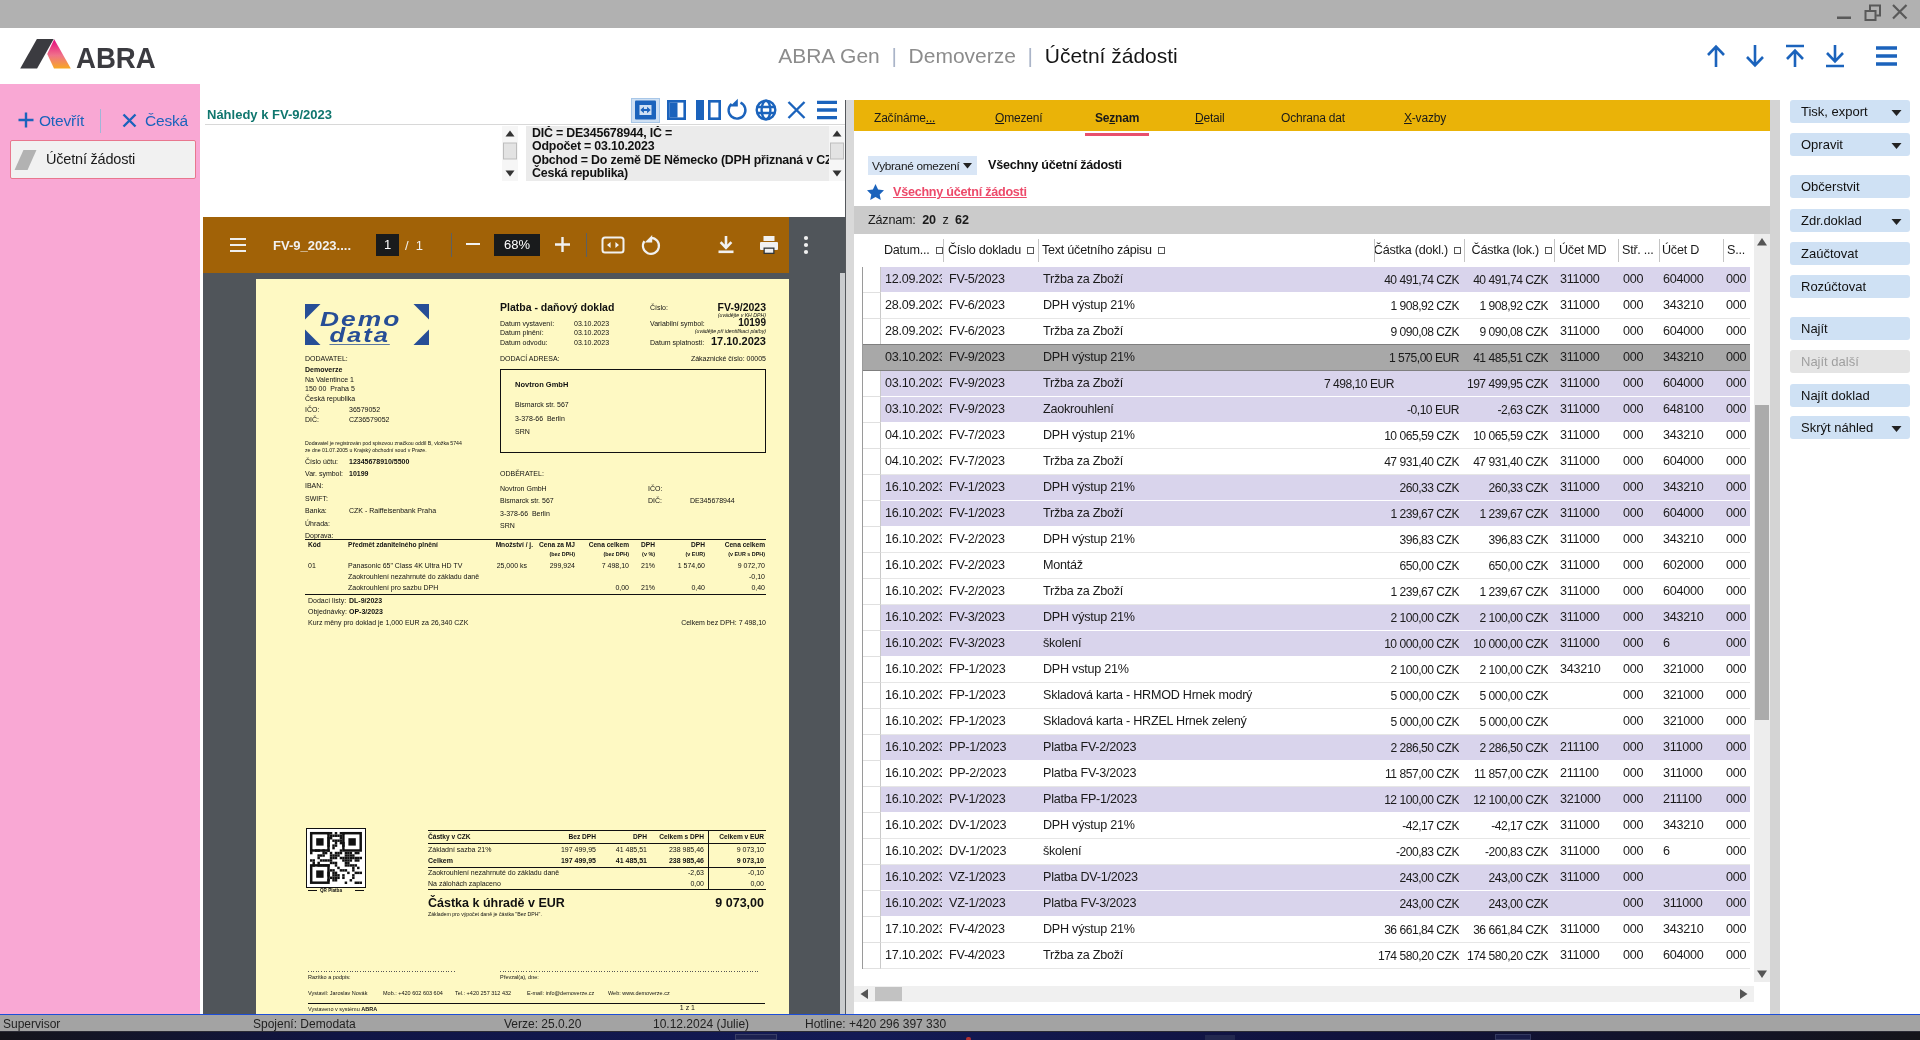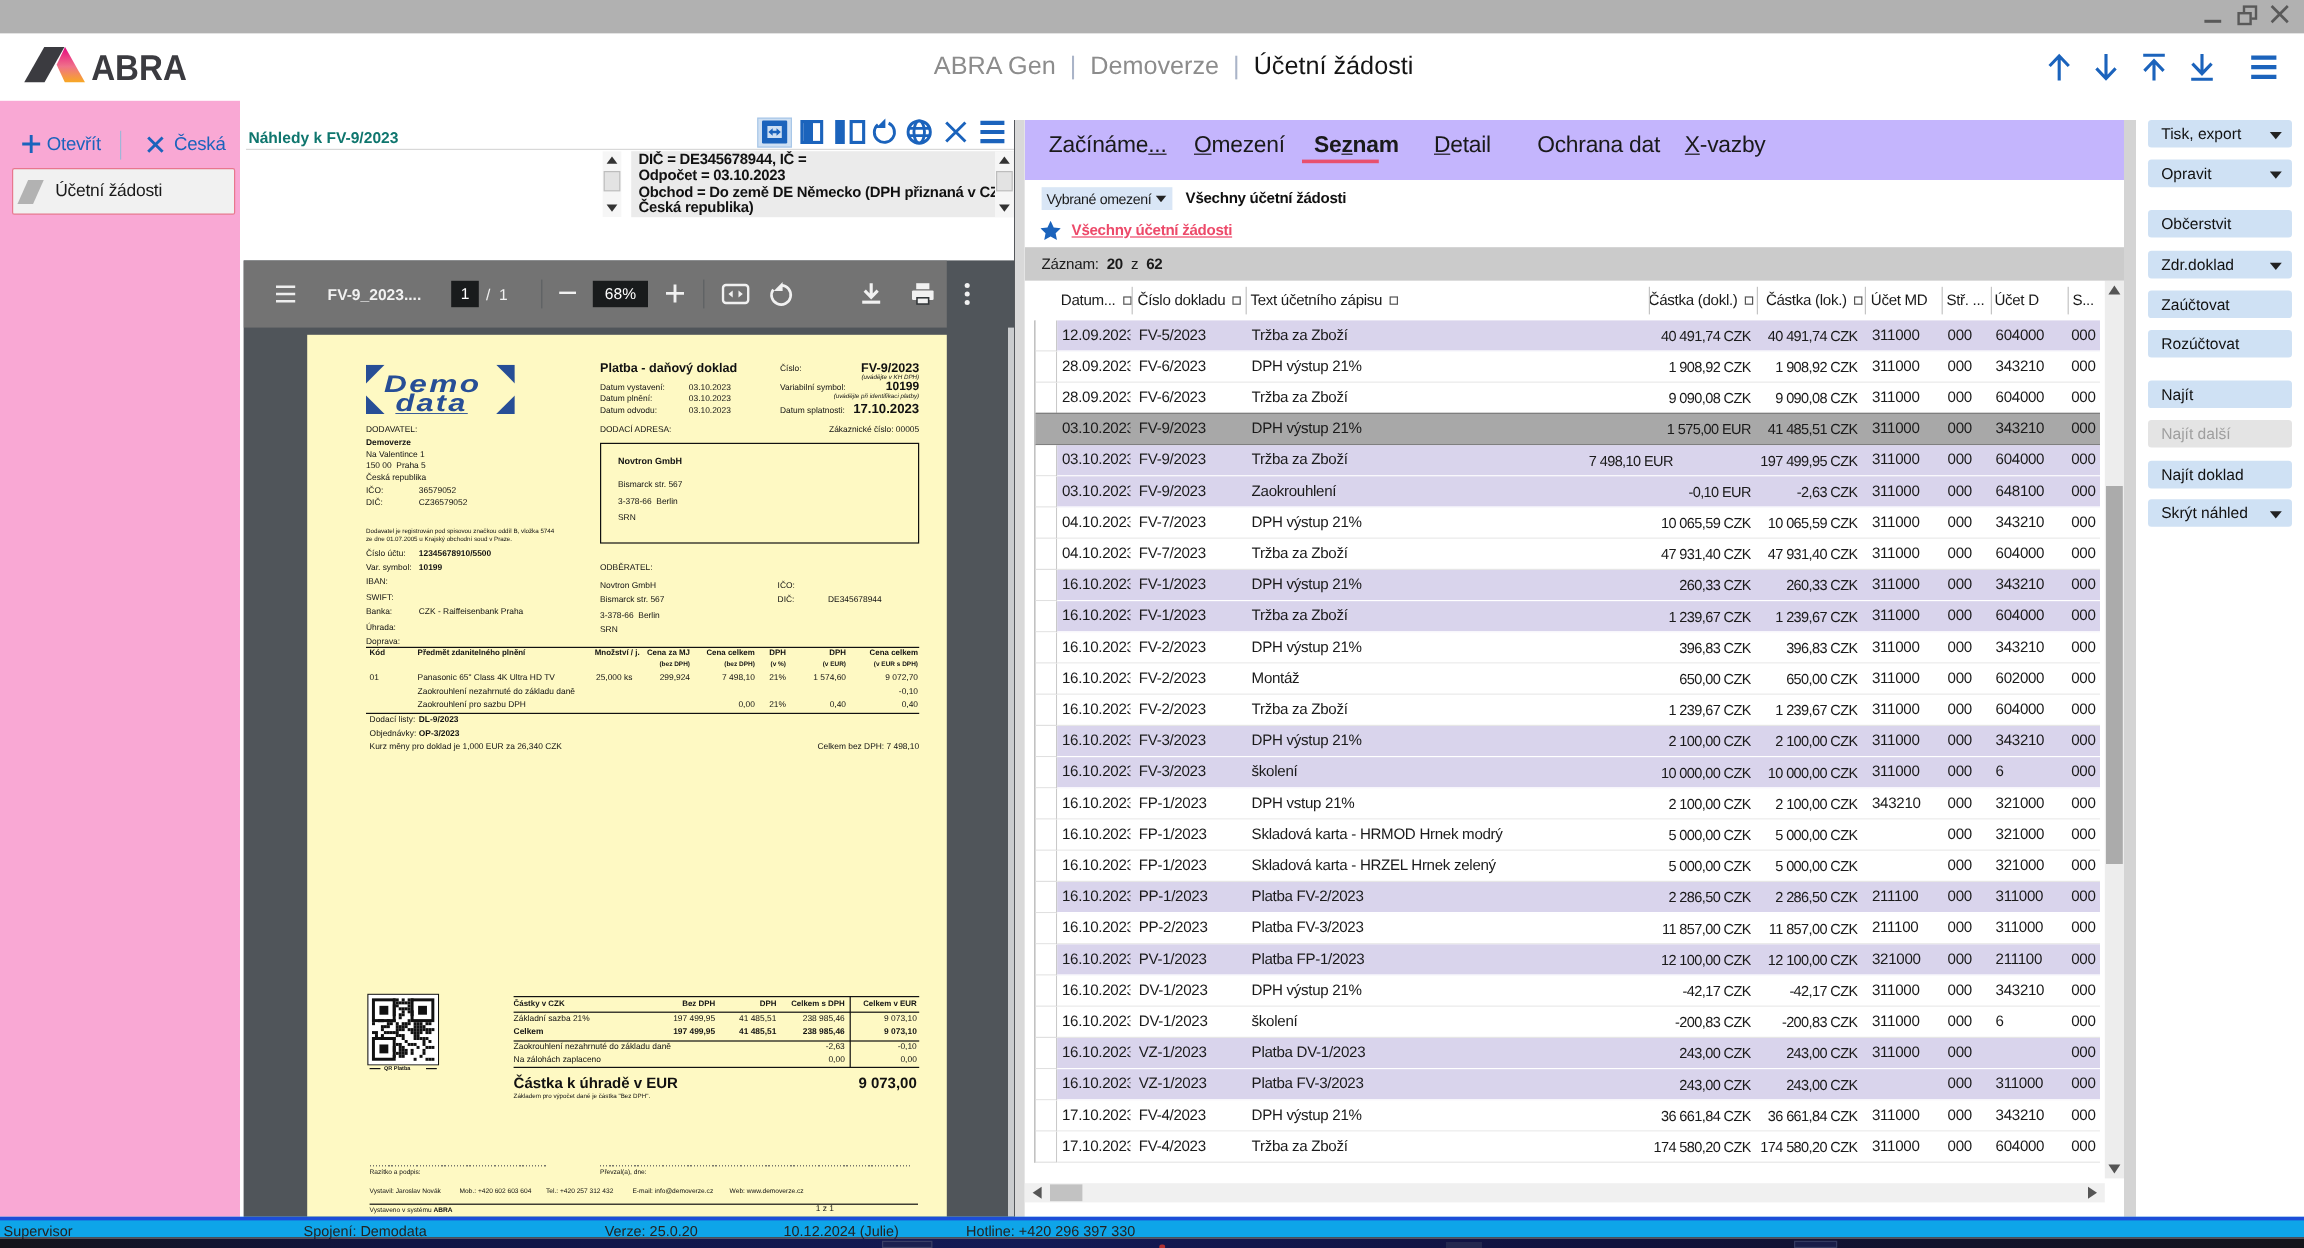--- a/index.html
+++ b/index.html
@@ -6,22 +6,22 @@
 html,body { width:1920px; height:1040px; overflow:hidden; background:#fff;
   font-family:"Liberation Sans", sans-serif; }
 .abs { position:absolute; }
 #stage { position:relative; width:1920px; height:1040px; overflow:hidden; }
 
 #titlebar { left:0; top:0; width:1920px; height:28px; background:#b1b1b1; }
 #appheader { left:0; top:28px; width:1920px; height:56px; background:#fff; }
 #mainbg { left:0; top:84px; width:1920px; height:930px; background:#fff; }
 #rightbg { left:1770px; top:84px; width:150px; height:930px; background:#ffffff; }
 #splitter { left:846px; top:100px; width:8px; height:914px; background:#d9d9d9; }
-#statusbar { left:0; top:1014px; width:1920px; height:17px; background:#0ea5e9;
-  border-top:3px solid #1d4ed8; font-size:12px; color:#222; }
+#statusbar { left:0; top:1014px; width:1920px; height:17px; background:#a3a3a3;
+  border-top:1px solid #1d4ed8; font-size:12px; color:#222; }
 #taskbar { left:0; top:1031px; width:1920px; height:9px; background:linear-gradient(90deg,#14141a 0%,#101545 18%,#131a55 45%,#10123d 70%,#14141a 100%); border-top:1px solid #2a2a34;}
 .blue { color:#1b63bc; }
 
 .r { position:absolute; }
 .r i { position:absolute; font-style:normal; top:5.5px; line-height:15px; white-space:pre; overflow:hidden; font-size:12.6px; letter-spacing:-0.25px; }
 .r i:nth-child(4), .r i:nth-child(5) { font-size:12.1px; letter-spacing:-0.5px; top:6px; }
 .g { position:absolute; left:0; width:18px; height:26px; background:#fff; border-bottom:1px solid #e0e0e0; border-right:1px solid #c9c9c9; }
 #tbody { border-left:1px solid #9a9a9a; }
 .hc { position:absolute; top:9px; white-space:pre; }
 .sq { display:inline-block; width:7px; height:7px; border:1px solid #555; margin-left:6px; }
@@ -132,21 +132,21 @@
       <path d="M 8 4.5 L 12.5 10.5 H 3.5 z" fill="#333"></path>
       <path d="M 8 50.5 L 12.5 44.5 H 3.5 z" fill="#333"></path>
       <rect x="1.5" y="17" width="13" height="16" fill="#e3e3e3" stroke="#bdbdbd"></rect>
     </svg>
 
   </div>
   <div class="abs" id="rightbg"></div>
   <div class="abs" style="left:1770px;top:100px;width:10px;height:914px;background:#d4d4d4"></div>
 
   <div class="abs" style="left:203px;top:217px;width:642px;height:797px;background:#50555a;overflow:hidden">
-    <div class="abs" style="left:0;top:0;width:586px;height:56px;background:#737373">
+    <div class="abs" style="left:0;top:0;width:586px;height:56px;background:#a16207">
       <svg class="abs" style="left:26px;top:20px;width:18px;height:16px" viewBox="0 0 18 16">
         <path d="M 1 2 h 16 M 1 8 h 16 M 1 14 h 16" stroke="#eee" stroke-width="2"></path>
       </svg>
       <div class="abs" style="left:70px;top:21px;font-size:13px;font-weight:bold;color:#f1f1f1">FV-9_2023....</div>
       <div class="abs" style="left:173px;top:17px;width:23px;height:22px;background:#191b1c;color:#fff;font-size:13px;text-align:center;line-height:22px">1</div>
       <div class="abs" style="left:202px;top:21px;font-size:13px;color:#f1f1f1">/&nbsp; 1</div>
       <div class="abs" style="left:248px;top:16px;width:1px;height:24px;background:#5c6063"></div>
       <div class="abs" style="left:263px;top:26px;width:14px;height:2.4px;background:#f1f1f1"></div>
       <div class="abs" style="left:291px;top:17px;width:46px;height:22px;background:#191b1c;color:#fff;font-size:13px;text-align:center;line-height:22px">68%</div>
       <svg class="abs" style="left:351px;top:19px;width:17px;height:17px" viewBox="0 0 17 17">
@@ -468,21 +468,21 @@
 <div class="iv" style="left:52px;top:723.5px;width:457px;height:1.4px;background:#111"></div>
 <div class="iv " style="left:52px;top:728.1px;font-size:5.5px;line-height:5.8px;">Vystaveno v systému <b>ABRA</b></div>
 <div class="iv " style="left:239px;top:725.4px;font-size:7px;line-height:7.4px;width:200px;text-align:right;">1 z 1</div>
 </div>
     <div class="abs" style="left:637px;top:56px;width:5px;height:741px;background:#caccce"></div>
   </div>
   <div class="abs" style="left:845px;top:100px;width:1px;height:914px;background:#55585c"></div>
   <div class="abs" id="splitter"></div>
 
   <div class="abs" style="left:854px;top:84px;width:916px;height:930px;background:#fff;overflow:hidden">
-    <div class="abs" style="left:0;top:16px;width:916px;height:50px;background:#c4b5fd;font-size:19px;letter-spacing:-0.2px;color:#1a1a1a">
+    <div class="abs" style="left:0;top:16px;width:916px;height:31px;background:#eab308;font-size:12px;letter-spacing:-0.2px;color:#1a1a1a">
       <div class="abs" style="left:20px;top:11px">Začínáme<span style="text-decoration:underline">...</span></div>
       <div class="abs" style="left:141px;top:11px"><span style="text-decoration:underline">O</span>mezení</div>
       <div class="abs" style="left:241px;top:11px;font-weight:bold">Se<span style="text-decoration:underline">z</span>nam</div>
       <div class="abs" style="left:231px;top:33px;width:64px;height:3px;background:#e8506e"></div>
       <div class="abs" style="left:341px;top:11px"><span style="text-decoration:underline">D</span>etail</div>
       <div class="abs" style="left:427px;top:11px">Ochrana dat</div>
       <div class="abs" style="left:550px;top:11px"><span style="text-decoration:underline">X</span>-vazby</div>
     </div>
 
     <div class="abs" style="left:14px;top:72px;width:109px;height:19px;background:#d9e6f6;font-size:13px;color:#1a1a1a">

